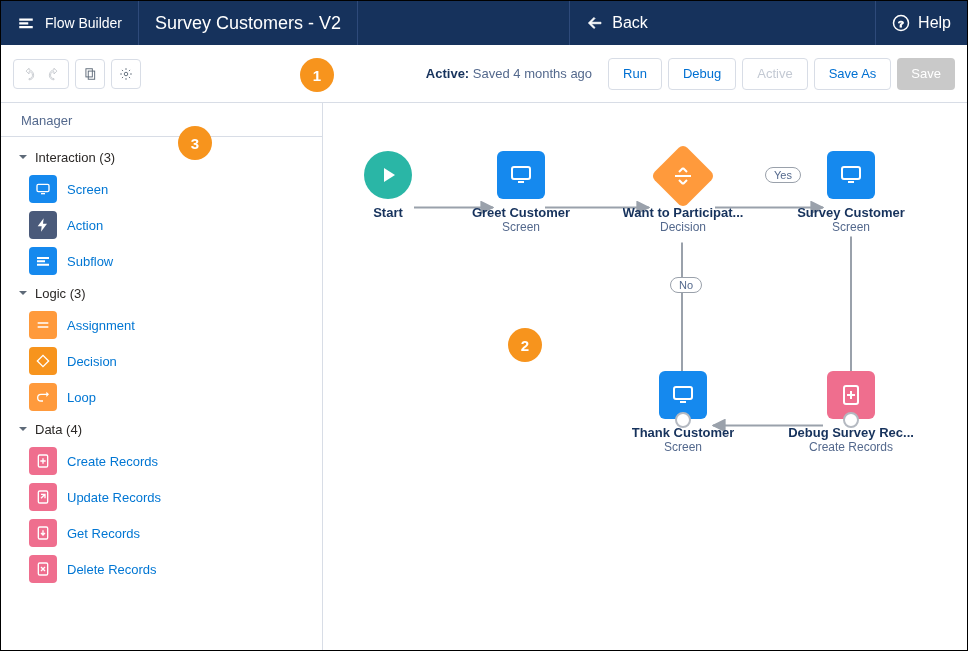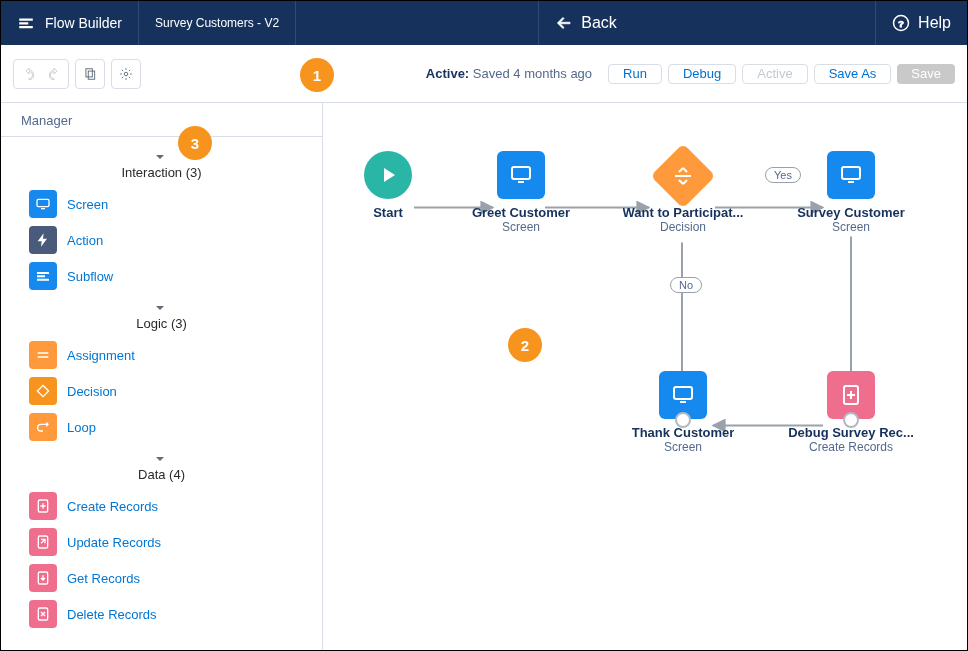--- a/index.html
+++ b/index.html
@@ -1,44 +1,44 @@
 <!DOCTYPE html>
 <html><head>
 <meta charset="utf-8">
 <style>
   * { box-sizing: border-box; margin: 0; padding: 0; font-family: -apple-system, BlinkMacSystemFont, "Segoe UI", Arial, sans-serif; }
   body { width: 968px; height: 651px; background: #fff; overflow: hidden; border:1px solid #000;}
   .topbar { height: 44px; background: #16325c; color: #fff; display: flex; align-items: center; }
   .tb-section { display: flex; align-items: center; height: 100%; padding: 0 16px; border-right: 1px solid #2e4a7a; }
   .tb-section.right { margin-left: auto; border-right: none; border-left: 1px solid #2e4a7a; cursor: pointer; }
   .tb-title { font-size: 14px; }
-  .tb-flowname { font-size: 12px; }
+  .tb-flowname { font-size: 18px; }
   .logo-icon { width: 18px; height: 18px; margin-right: 10px; display:inline-flex; align-items:center; justify-content:center;}
   .logo-icon svg { width:18px; height:18px; fill:#fff;}
   .arrow-left-icon, .help-icon { width:18px; height:18px; margin-right:8px; }
   .arrow-left-icon svg, .help-icon svg { width:18px; height:18px; fill:#fff; stroke:#fff;}
   .content { display:flex; height: calc(100% - 44px); }
   .canvas-col { flex:1; display:flex; flex-direction:column; position:relative; background:#fff;}
   .buttonbar { height:58px; border-bottom:1px solid #d8dde6; display:flex; align-items:center; padding:0 12px; gap:6px; }
   .icon-btn { width:30px; height:30px; border:1px solid #d8dde6; border-radius:4px; background:#fff; display:inline-flex; align-items:center; justify-content:center; color:#5e6a78; cursor:pointer;}
   .icon-btn.double { width:56px; display:inline-flex; padding:0 4px; gap:4px;}
   .icon-btn svg { width:14px; height:14px; fill:#5e6a78; stroke:#5e6a78;}
   .spacer { flex:1; }
   .status { font-size:13px; color:#54698d; margin-right:10px;}
   .status b { color:#16325c; font-weight:700;}
-  .action-btn { height:20px; padding:0 14px; border:1px solid #d8dde6; border-radius:4px; background:#fff; color:#0070d2; font-size:13px; cursor:pointer;}
+  .action-btn { height:32px; padding:0 14px; border:1px solid #d8dde6; border-radius:4px; background:#fff; color:#0070d2; font-size:13px; cursor:pointer;}
   .action-btn.disabled { color:#c3c9d3; cursor:default;}
   .action-btn.primary-disabled { background:#c9c9c9; color:#fff; border:none;}
   .sidebar { width:322px; border-right:1px solid #d8dde6; display:flex; flex-direction:column; background:#fff;}
   .side-title { padding:12px 14px 6px; font-size:16px; color:#2b2826;}
   .tabs { display:flex; border-bottom:1px solid #d8dde6; padding:0 10px;}
   .tab { padding:10px 10px 8px; font-size:13px; color:#54698d; cursor:pointer;}
   .tab.active { color:#16325c; font-weight:600; border-bottom:3px solid #0176d3;}
   .cats { overflow:auto; flex:1; padding:6px 0;}
-  .cat-head { display:flex; align-items:center; padding:6px 14px; font-size:13px; color:#2b2826; cursor:pointer;flex-direction:column;}
+  .cat-head { display:flex; align-items:center; padding:6px 14px; font-size:13px; color:#2b2826; cursor:pointer;}
   .chev { width:16px; height:16px; margin-right:4px; display:inline-flex; align-items:center; justify-content:center;}
   .chev svg{width:10px;height:10px; fill:#5e6a78;}
   .elem-row { display:flex; align-items:center; padding:4px 14px 4px 28px; font-size:13px; color:#0176d3; cursor:grab;}
   .elem-icon { width:28px; height:28px; border-radius:4px; display:flex; align-items:center; justify-content:center; margin-right:10px;}
   .elem-icon svg{ width:16px; height:16px; fill:#fff;}
   .ic-blue { background:#1589ee;}
   .ic-navy { background:#4a5a7a;}
   .ic-orange { background:#ff9a3c;}
   .ic-orange-d { background:#f7941d;}
   .ic-pink { background:#ef6e8e;}

